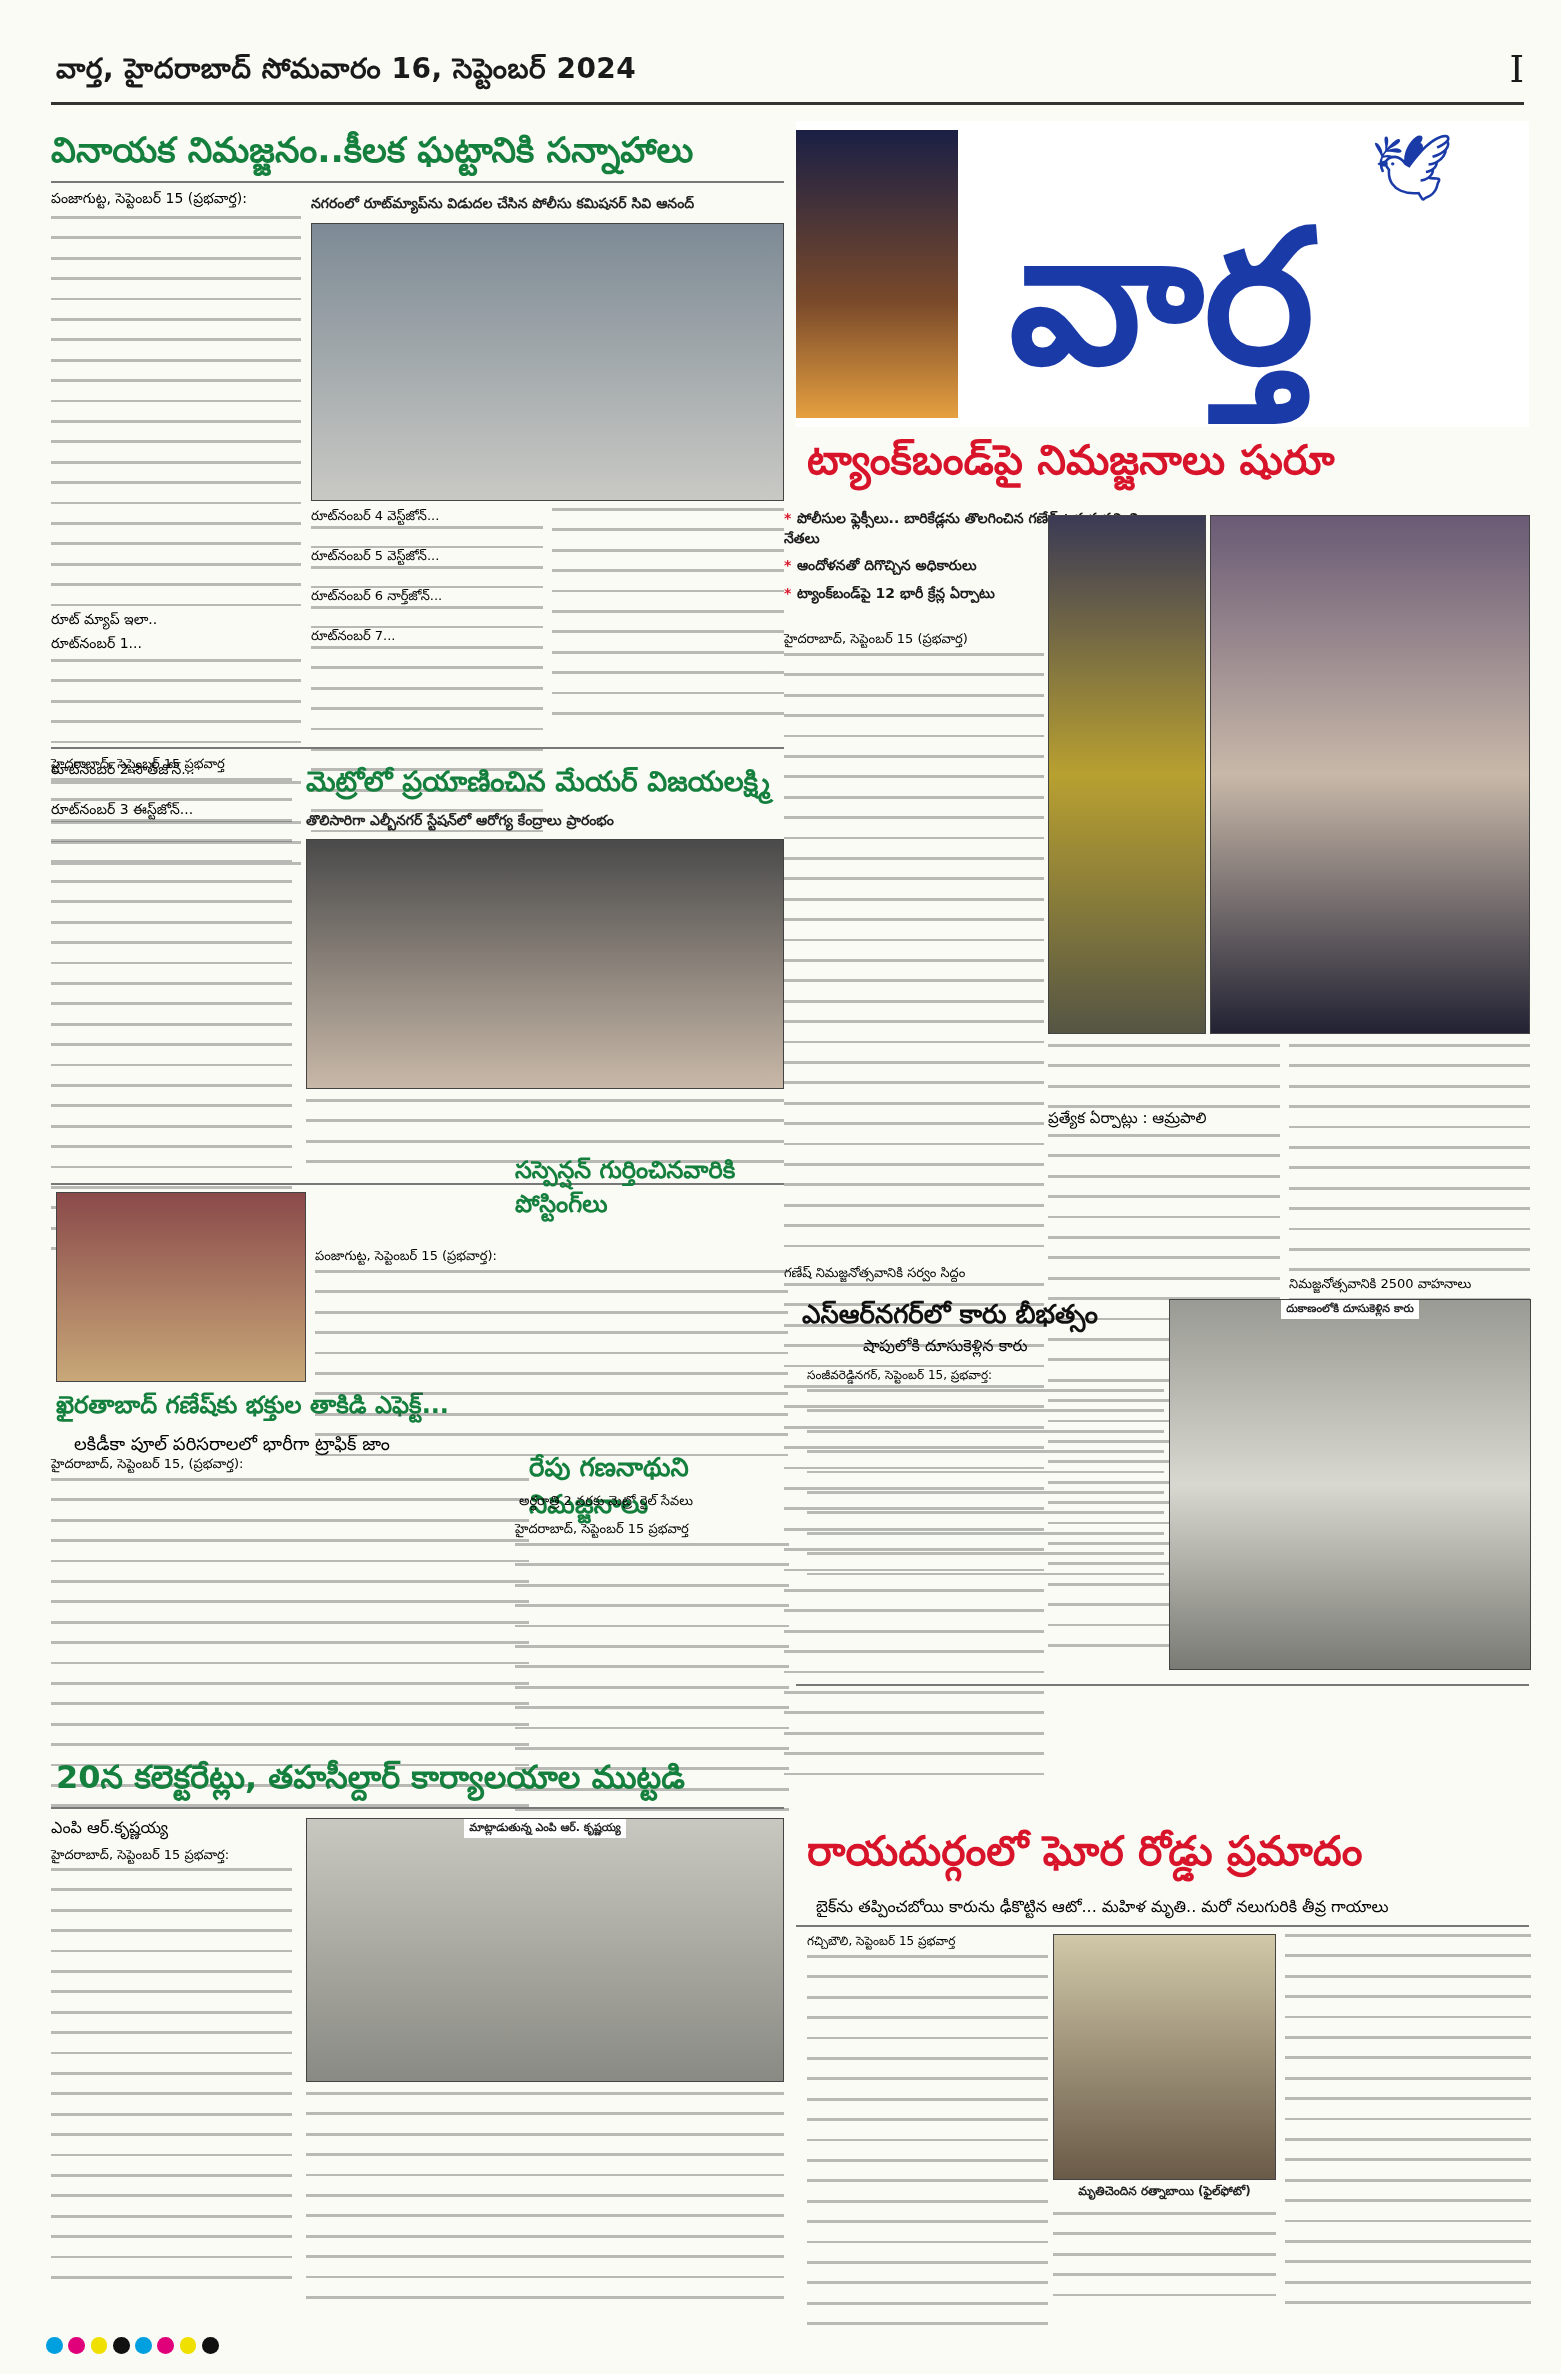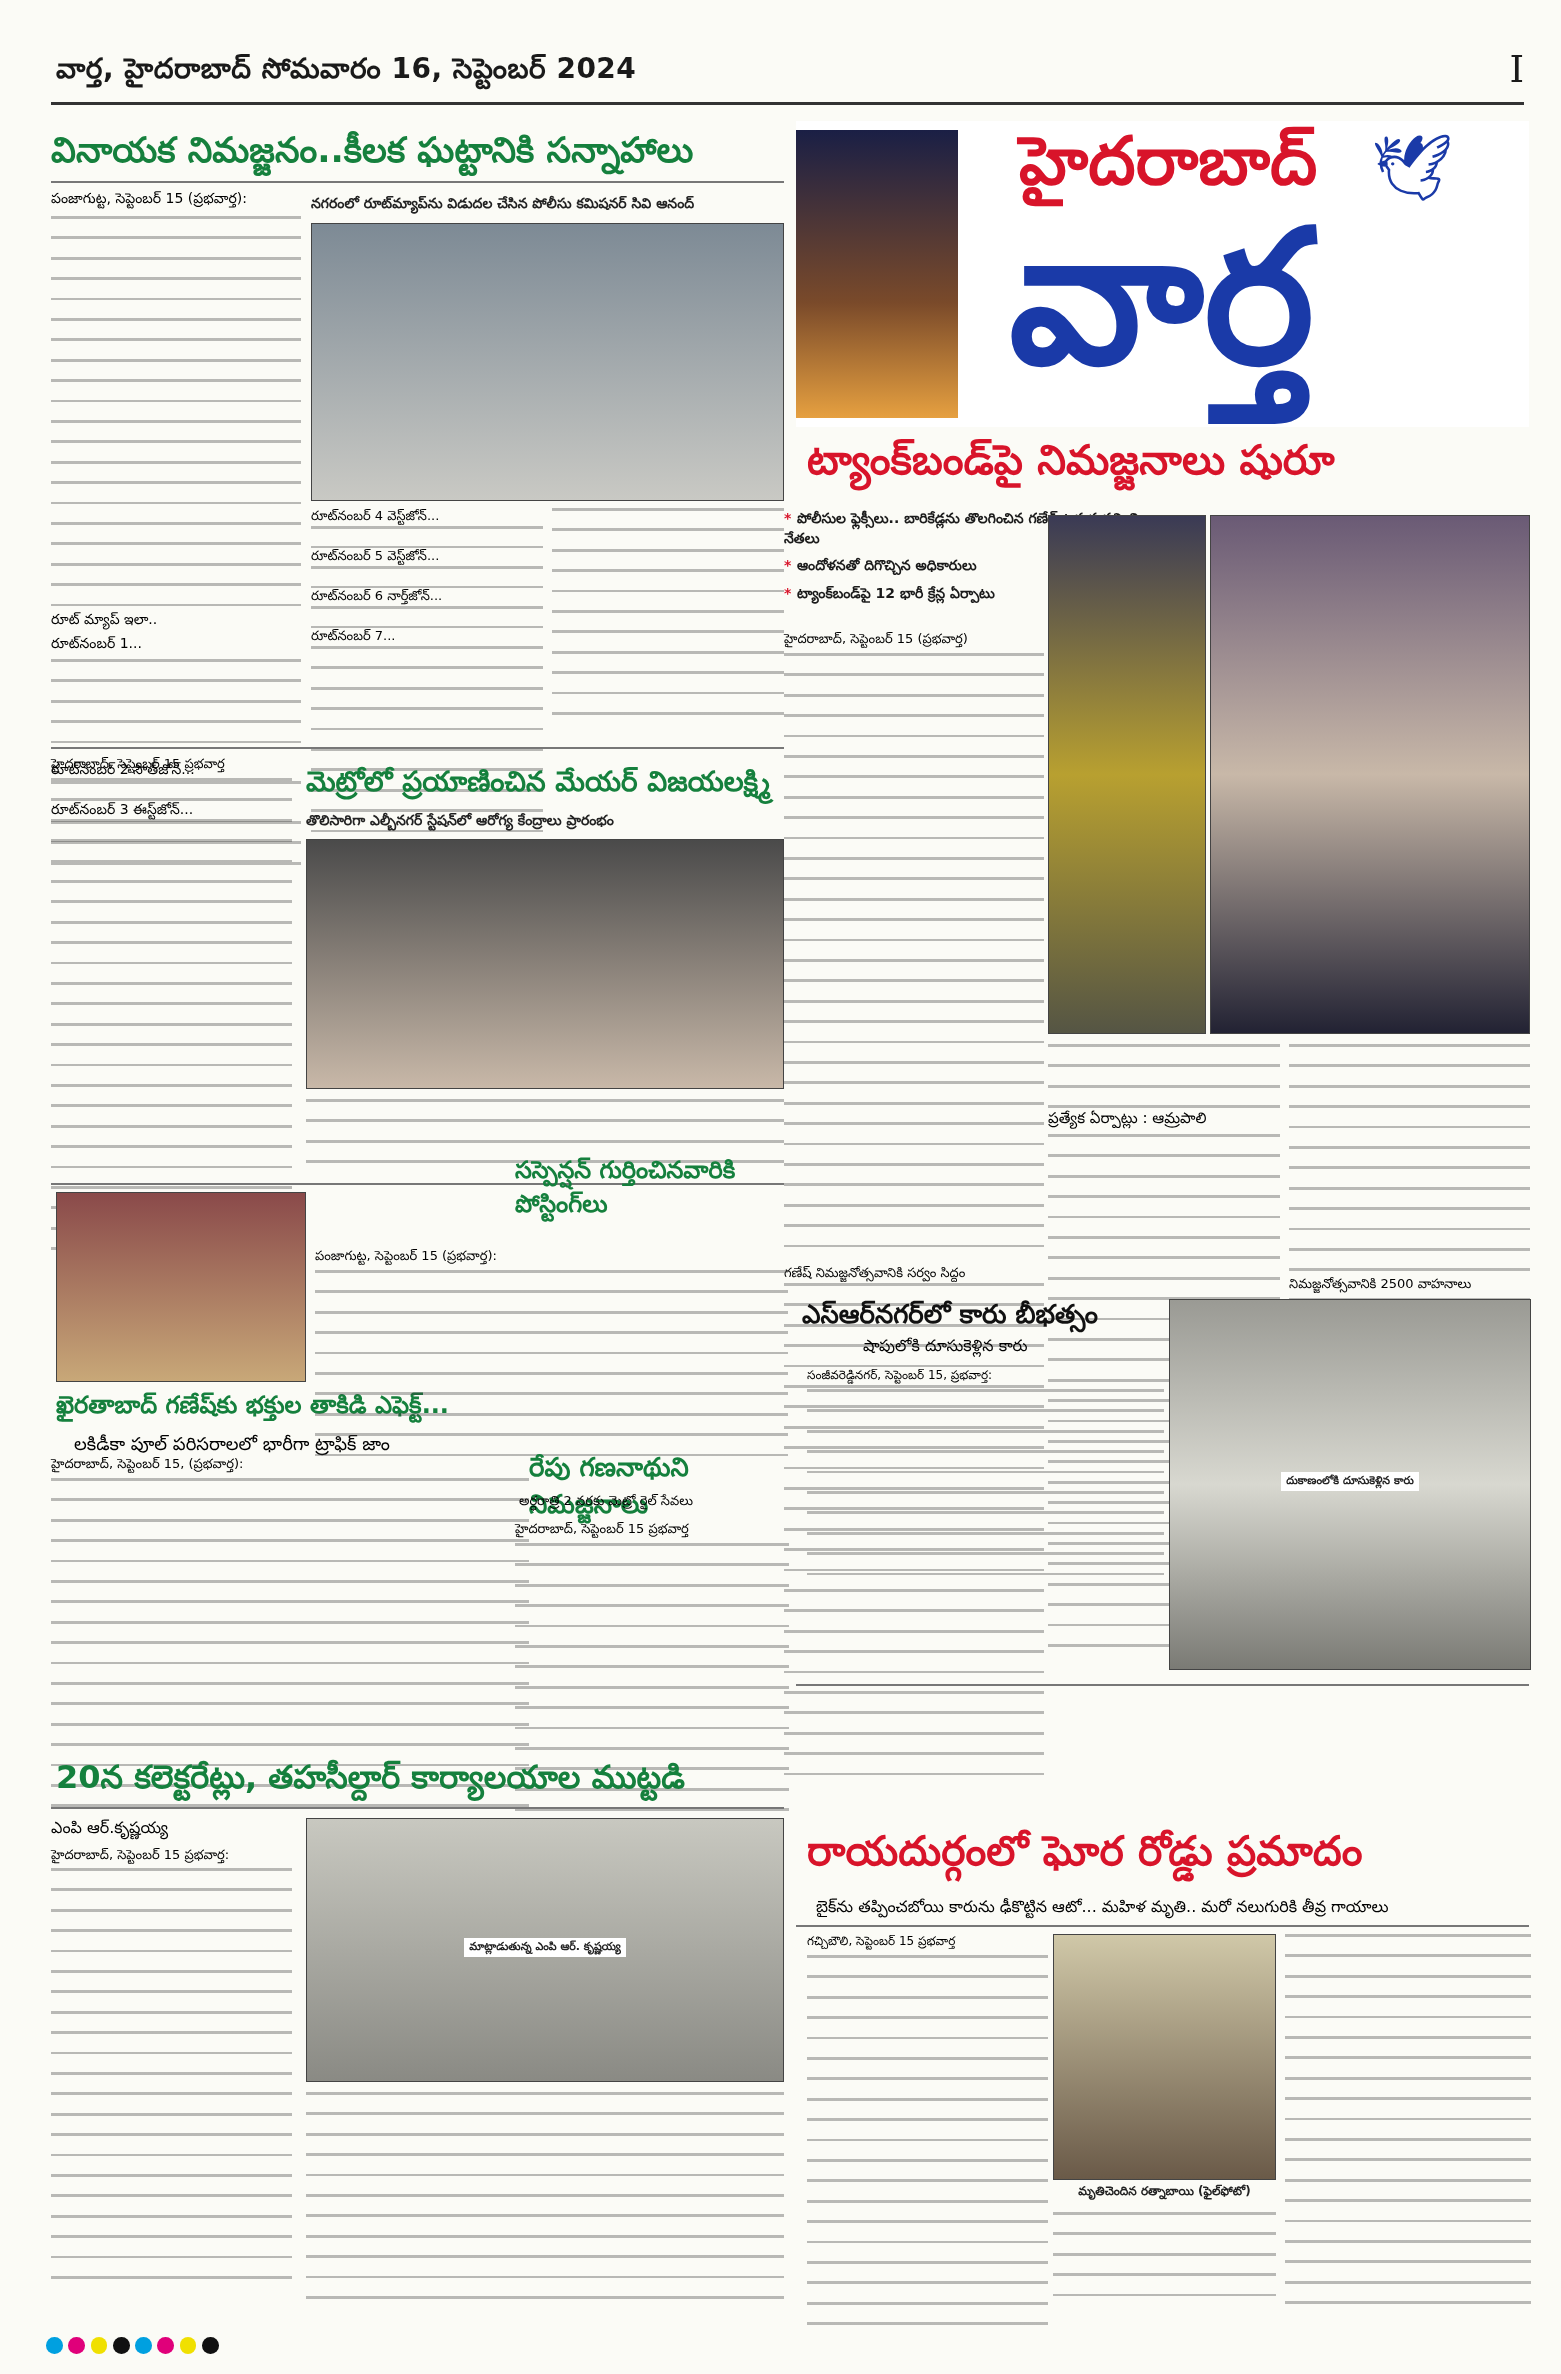--- a/index.html
+++ b/index.html
@@ -7,21 +7,21 @@
   body { font-family: "DejaVu Sans", sans-serif; color: #1a1a1a; position: relative; }
   .abs { position: absolute; }
   .dateline { left: 56px; top: 52px; font-size: 28px; font-weight: bold; letter-spacing: 0.5px; }
   .pageno { right: 37px; top: 48px; font-size: 37px; font-family: "DejaVu Serif", serif; }
   .topline { left: 51px; right: 37px; top: 102px; height: 2.8px; background: #333; }
   .headline-blue { color: #15803d; font-weight: bold; }
   .headline-red { color: #d8142a; font-weight: bold; }
   .subhead { font-weight: normal; color: #000000; }
   .rule { background: #777; }
   .filler { background-image: repeating-linear-gradient(180deg, rgba(60,60,60,0.35) 0 2.8px, transparent 2.8px 20.4px); }
-  .photo { background: #8b8b8b; border: 0.9px solid #444; display: flex; align-items: center; justify-content: center; overflow: hidden; }
+  .photo { background: #8b8b8b; border: 0.9px solid #444; display: flex; align-items: flex-start; justify-content: center; overflow: hidden; }
   .caption { font-size: 13px; font-weight: bold; color: #222; }
   .bullet { color: #d8142a; font-weight: bold; margin-right: 5.6px; }
   .masthead-box { background: #fff; }
   .logo-text { font-family: "DejaVu Serif", serif; color: #1a3aa8; font-weight: bold; }
   .bottom-dots { left: 46px; right: 37px; top: 2337px; height: 20.4px; display: flex; gap: 5.6px; }
   .dot { width: 16.7px; height: 16.7px; border-radius: 50%; }
 </style>
 </head>
 <body>
 
@@ -52,21 +52,20 @@
   <div class="subhead" style="font-size:13px;">రూట్‌నంబర్ 6 నార్త్‌జోన్...</div>
   <div class="filler" style="height:22px;"></div>
   <div class="subhead" style="font-size:13px;">రూట్‌నంబర్ 7...</div>
   <div class="filler" style="height:186px;"></div>
 </div>
 <div class="abs filler" style="left:552px; top:508px; width:232px; height:223px;"></div>
 <div class="abs rule" style="left:51px; top:747px; width:733px; height:1.9px;"></div>
 
 <div class="abs masthead-box" style="left:796px; top:121px; width:733px; height:306px;">
   <div class="abs" style="left:0; top:9.3px; width:162px; height:288px; background:linear-gradient(180deg,#1a1f45,#7a4a2a 60%,#e6a040);"></div>
-  <div class="abs headline-red" style="left:223px; top:0px; font-size:67px; font-family:'DejaVu Serif',serif;">హైదరాబాద్</div>
   <div class="abs logo-text" style="left:213px; top:74px; font-size:186px; line-height:204px;">వార్త</div>
   <div class="abs" style="left:575px; top:9.3px; width:139px; height:74px; color:#1a3aa8; font-size:65px;">🕊</div>
 </div>
 
 <div class="abs headline-red" style="left:807px; top:436px; width:724px; font-size:41px;">ట్యాంక్‌బండ్‌పై నిమజ్జనాలు షురూ</div>
 <div class="abs" style="left:784px; top:510px; width:390px;">
   <div style="font-size:14px; font-weight:bold; margin-bottom:7.4px;"><span class="bullet">*</span><span>పోలీసుల ఫ్లెక్సీలు.. బారికేడ్లను తొలగించిన గణేశ్ ఉత్సవ సమితి నేతలు</span></div>
   <div style="font-size:14px; font-weight:bold; margin-bottom:7.4px;"><span class="bullet">*</span><span>ఆందోళనతో దిగొచ్చిన అధికారులు</span></div>
   <div style="font-size:14px; font-weight:bold; margin-bottom:7.4px;"><span class="bullet">*</span><span>ట్యాంక్‌బండ్‌పై 12 భారీ క్రేన్ల ఏర్పాటు</span></div>
 </div>

